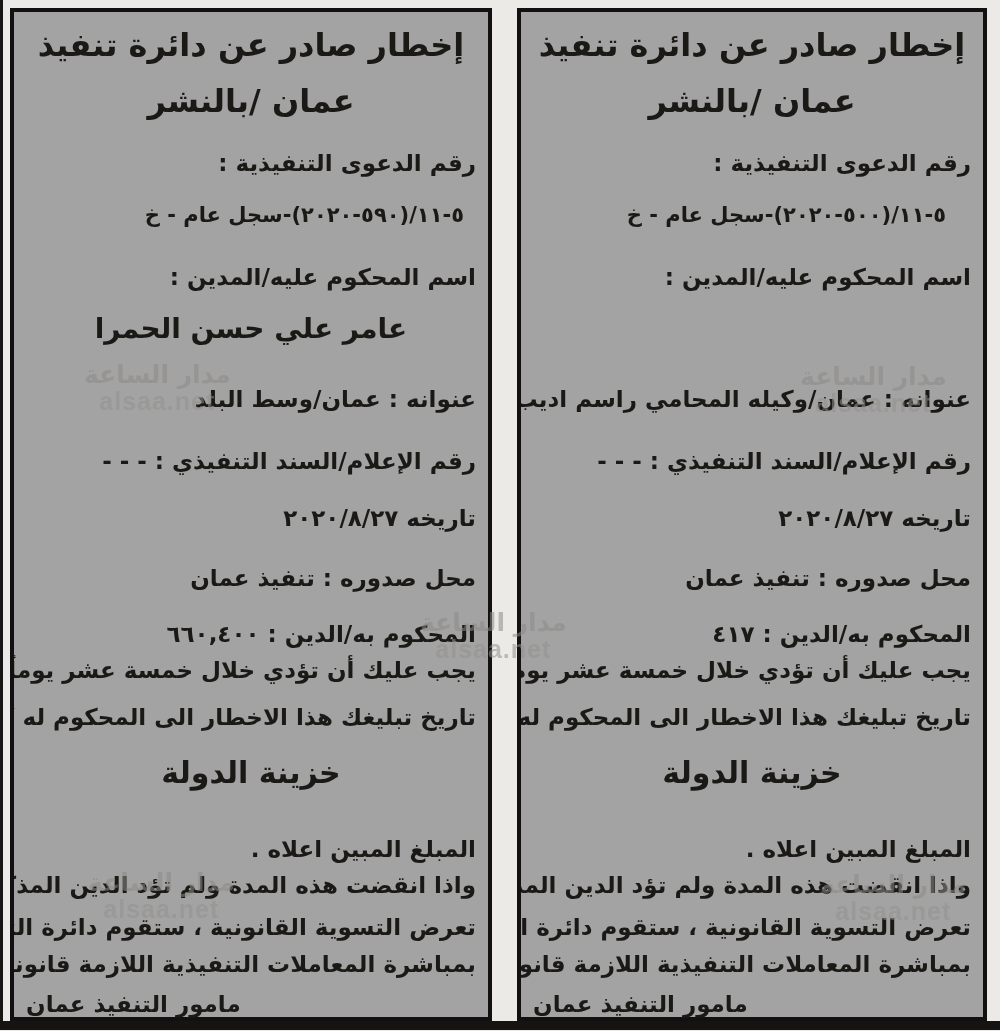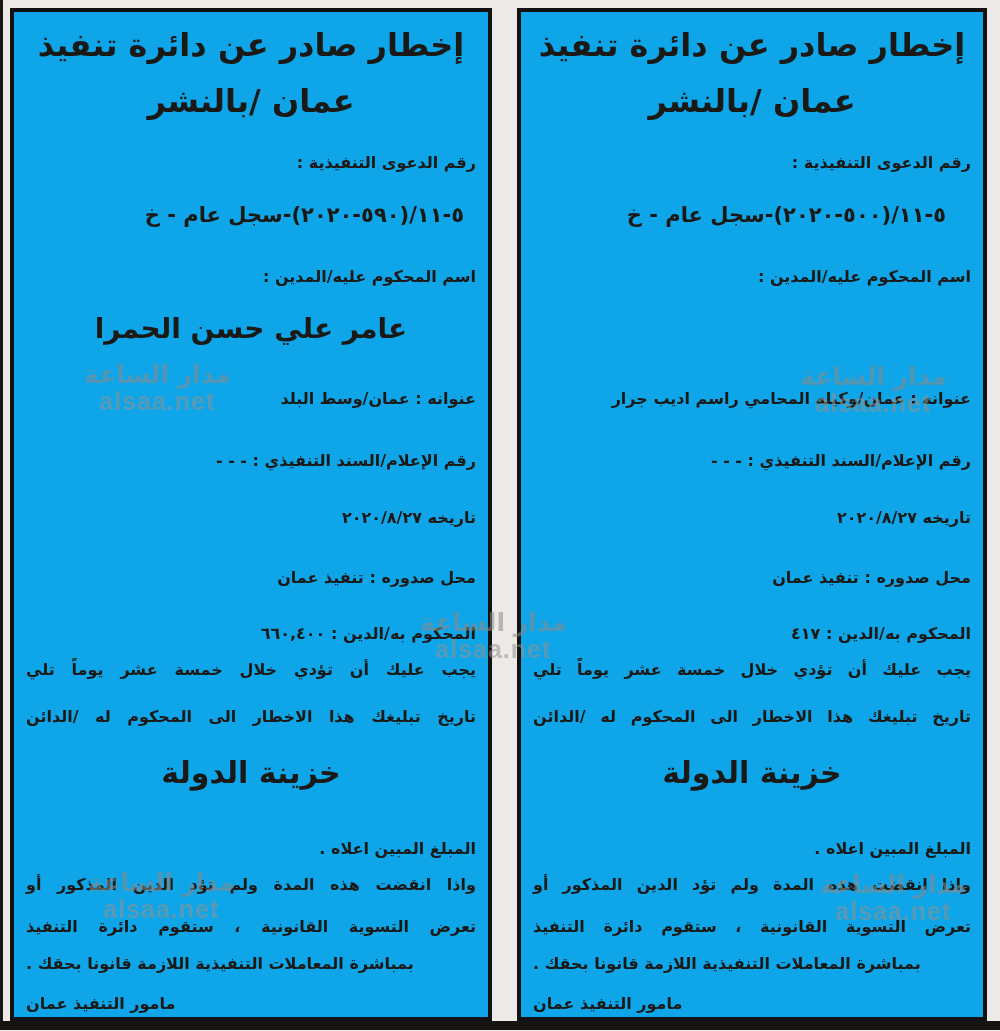--- a/index.html
+++ b/index.html
@@ -10,29 +10,29 @@
     color:#1b1916;
   }
   .page{position:absolute;inset:0;}
   
   .vrule{position:absolute;top:0;background:#181614;}
   .rule-left{left:0;width:3px;height:1029px;}
   .bottom-bar{position:absolute;left:0;top:1021px;width:1000px;height:9px;background:#161412;}
   
   .notice{
     position:absolute;top:8px;height:1005px;
-    background:#0ea5e9;
+    background:#a3a3a3;
     border:4px solid #121010;border-bottom-width:8px;
     direction:rtl;
   }
   .notice-left{left:10px;width:474px;}
   .notice-right{left:517px;width:462px;}
   .line{
     position:absolute;left:0;right:0;
-    font-weight:bold;font-size:16px;line-height:30px;
+    font-weight:bold;font-size:23px;line-height:30px;
     white-space:nowrap;overflow:hidden;
     text-align:right;padding:0 12px;
   }
   .l-title1{top:10px;font-size:32px;line-height:46px;text-align:center;}
   .l-title2{top:66px;font-size:32px;line-height:46px;text-align:center;}
   .l-case-label{top:136px;}
   .l-case-num{top:188px;font-size:21px;padding-right:37px;}
   .notice-left .l-case-num{padding-right:24px;}
   .l-debtor-label{top:250px;}
   .l-name{top:296px;font-size:28px;line-height:42px;text-align:center;}

